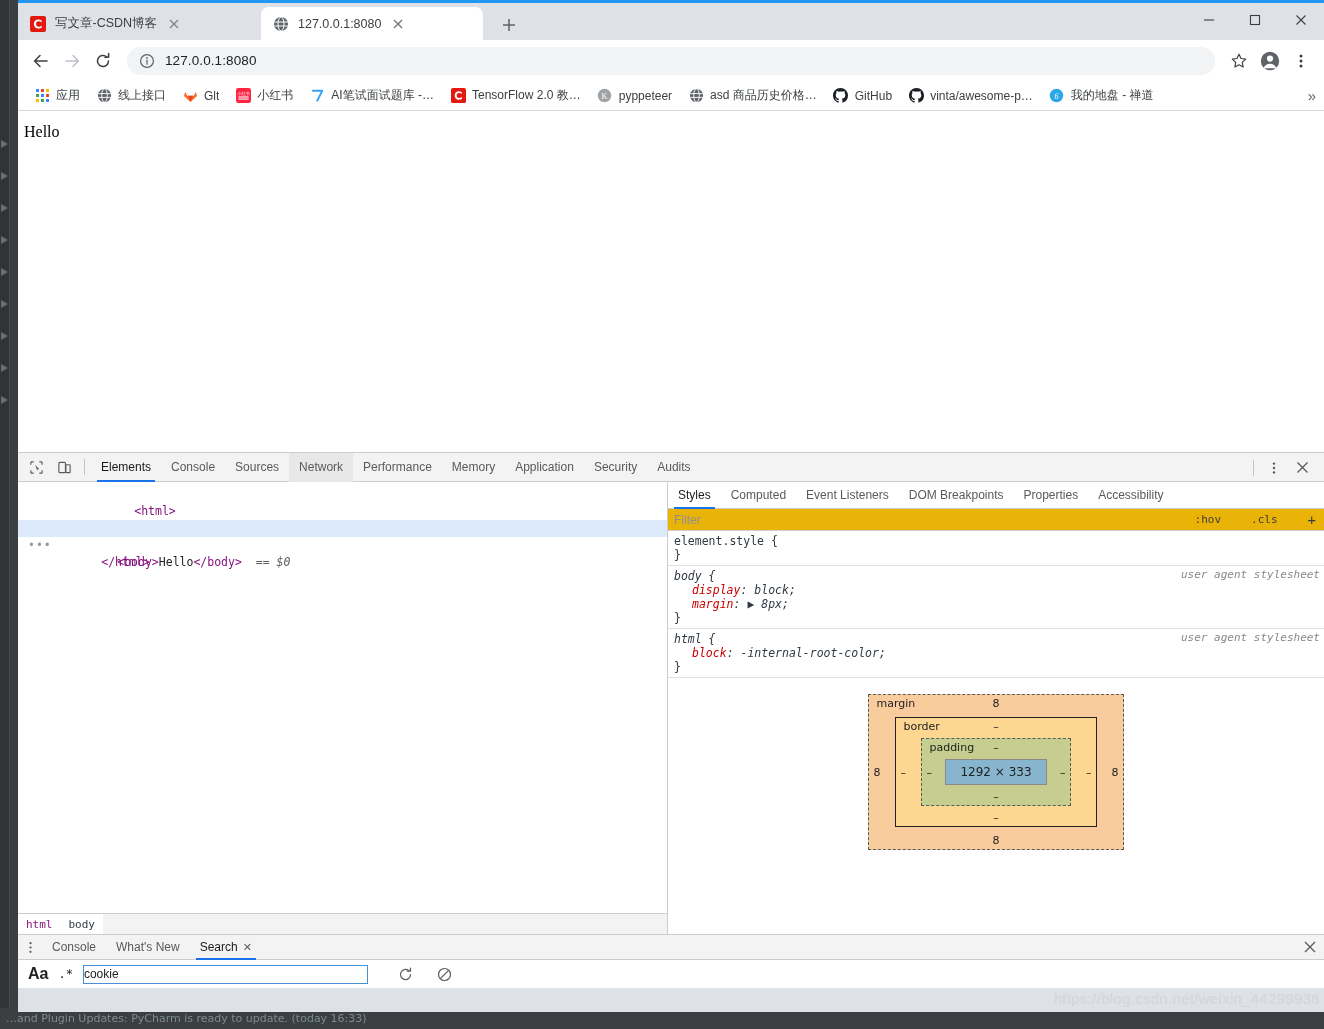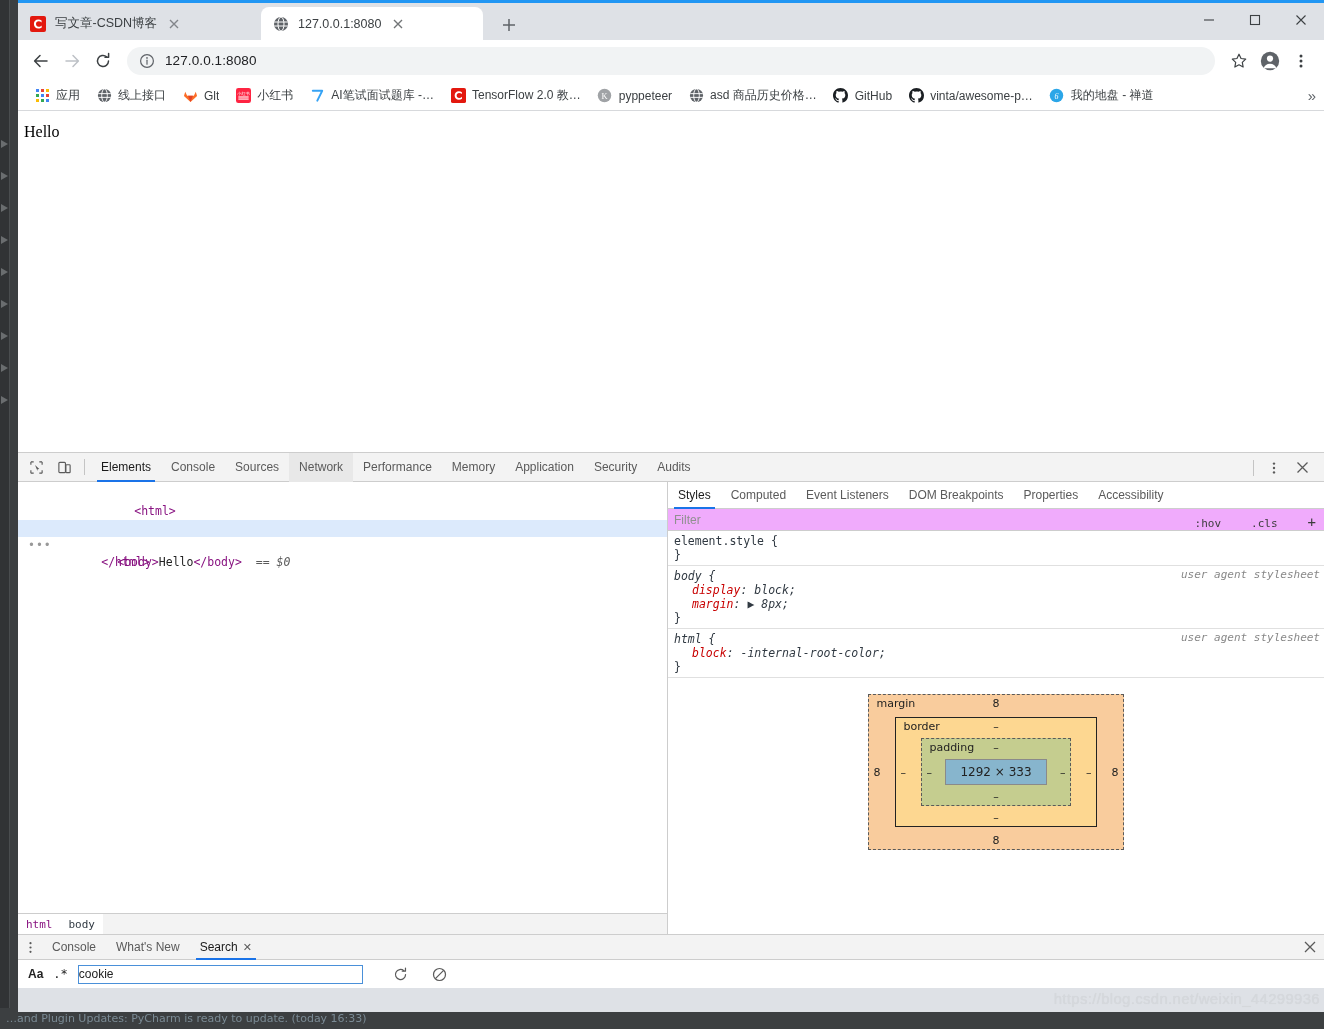--- a/index.html
+++ b/index.html
@@ -123,21 +123,21 @@
   #breadcrumb .crumb { padding:0 8px; height:21px; line-height:21px; color:#303942; }
   #breadcrumb .crumb.first { color:#881280; font-family:"DejaVu Sans Mono", monospace; background:#fff; }
   #breadcrumb .crumb.cur { background:#fff; color:#303942; }
 
   
   #styles-pane { flex:1; display:flex; flex-direction:column; background:#fff; overflow:hidden; }
   #styles-tabs { height:27px; display:flex; align-items:center; border-bottom:1px solid #cdcdcd; background:#fff; position:relative;}
   .st-tab { height:27px; padding:0 10px; display:flex; align-items:center; font-size:12px; color:#5a5a5a; position:relative; }
   .st-tab.active { color:#1a1a1a; }
   .st-tab.active:after { content:""; position:absolute; left:6px; right:6px; bottom:0; height:2px; background:#1a73e8; }
-  #filter-row { height:22px; display:flex; align-items:flex-end; border-bottom:1px solid #cdcdcd; background:#f0abfc; }
+  #filter-row { height:22px; display:flex; align-items:center; border-bottom:1px solid #cdcdcd; background:#eab308; }
   #filter-input { flex:1; height:20px; border:0; outline:0; font-size:12px; color:#5a5a5a; padding-left:6px; background:transparent; }
   #filter-input::placeholder { color:#909090; }
   .filter-btn { font-family:"DejaVu Sans Mono", monospace; font-size:11px; color:#3c3c3c; padding:0 5px;margin-left:20px; }
 
   .rule {
     font-family:"DejaVu Sans Mono", monospace; font-size:11.5px; color:#303942;
     padding:3px 0 3px 6px; border-bottom:1px solid #e0e0e0; position:relative;
   }
   .rule .origin { position:absolute; right:4px; top:2px; font-style:italic; color:#888; font-size:11px; }
   .rule .sel { font-style:italic; color:#303942; }
@@ -165,21 +165,21 @@
   .bm-r { position:absolute; right:4px; top:50%; transform:translateY(-50%); font-size:11px; }
 
   
   #drawer { border-top:1px solid #cdcdcd; background:#fff; }
   #drawer-tabs { height:25px; display:flex; align-items:center; background:#f3f3f3; border-bottom:1px solid #cdcdcd; position:relative; }
   .dw-tab { height:25px; padding:0 10px; display:flex; align-items:center; gap:5px; font-size:12px; color:#5a5a5a; position:relative; }
   .dw-tab.active { color:#1a1a1a; }
   .dw-tab.active:after { content:""; position:absolute; left:6px; right:6px; bottom:0; height:2px; background:#1a73e8; }
   #drawer-close { position:absolute; right:8px; }
   #search-row { height:28px; display:flex; align-items:center; gap:10px; padding:0 10px; background:#fff; }
-  #search-aa { font-size:12px; font-weight:bold; color:#222; }
+  #search-aa { font-size:16px; font-weight:bold; color:#222; }
   #search-regex { font-family:"DejaVu Sans Mono", monospace; font-size:12px; color:#222; }
   #search-input {
     width:285px; height:19px; border:1px solid #4a90d9; outline:0; font-size:12px;
     padding:0 0; color:#222; background:#fff; font-family:"Liberation Sans", sans-serif;
   }
 
   
   #watermark {
     position:absolute; right:4px; bottom:22px; font-size:15px; color:#d5d8dc;
     font-family:"Liberation Sans", sans-serif; letter-spacing:.3px; z-index:50;

